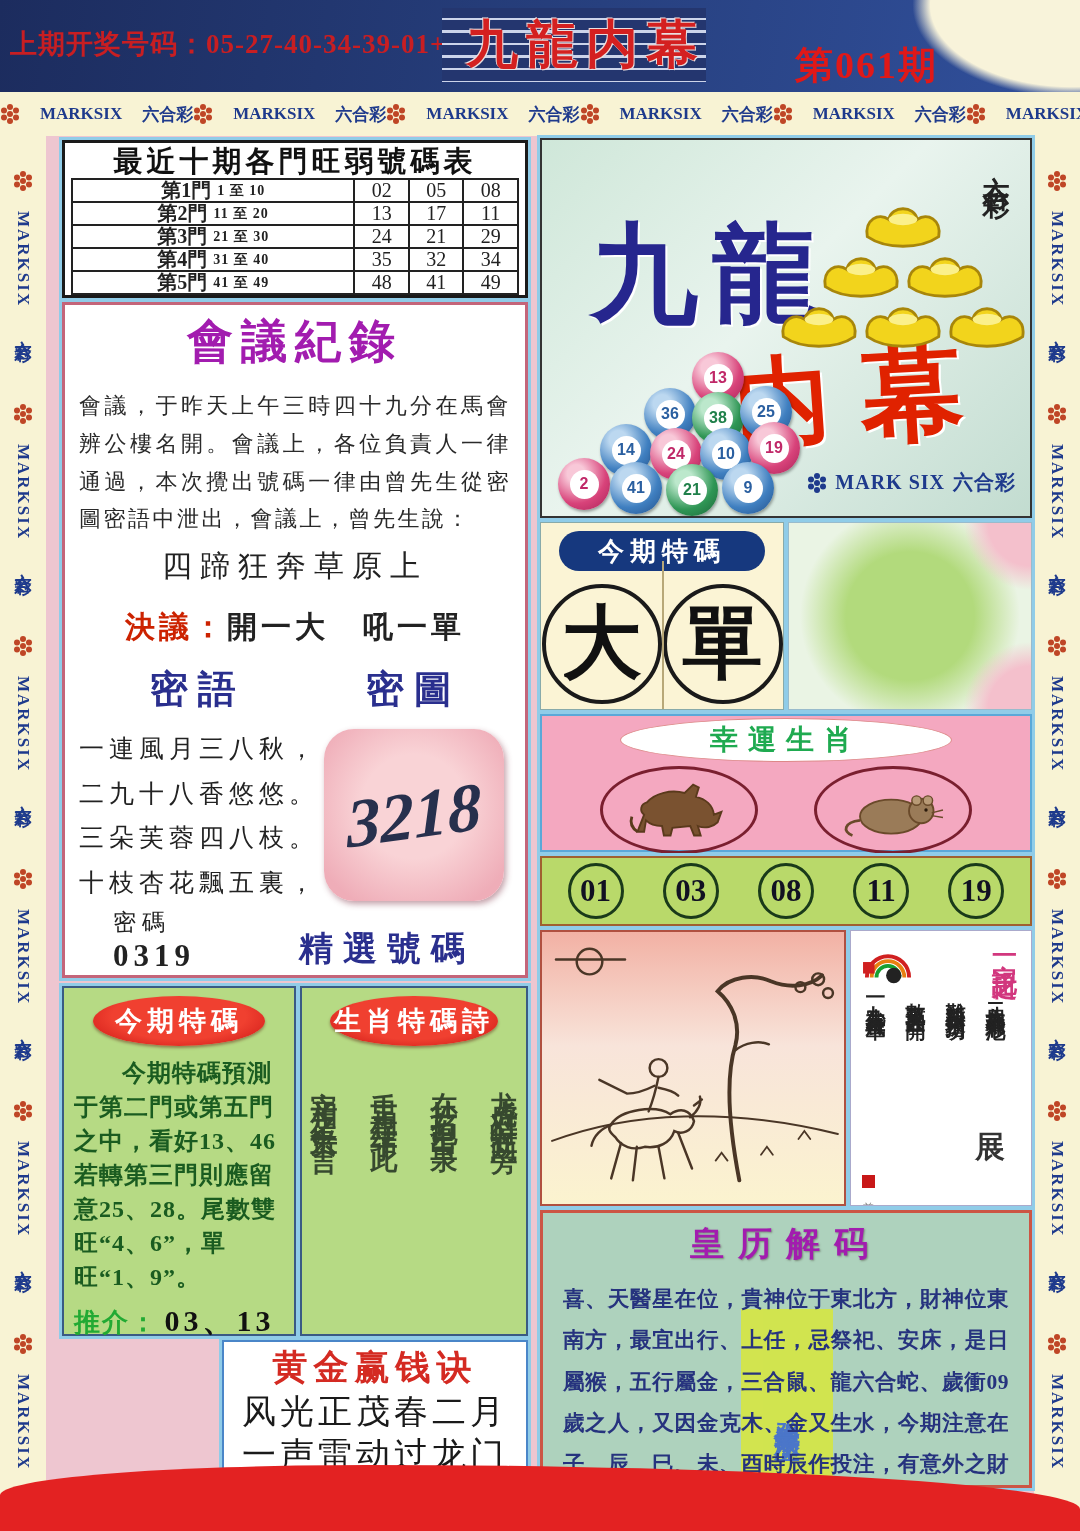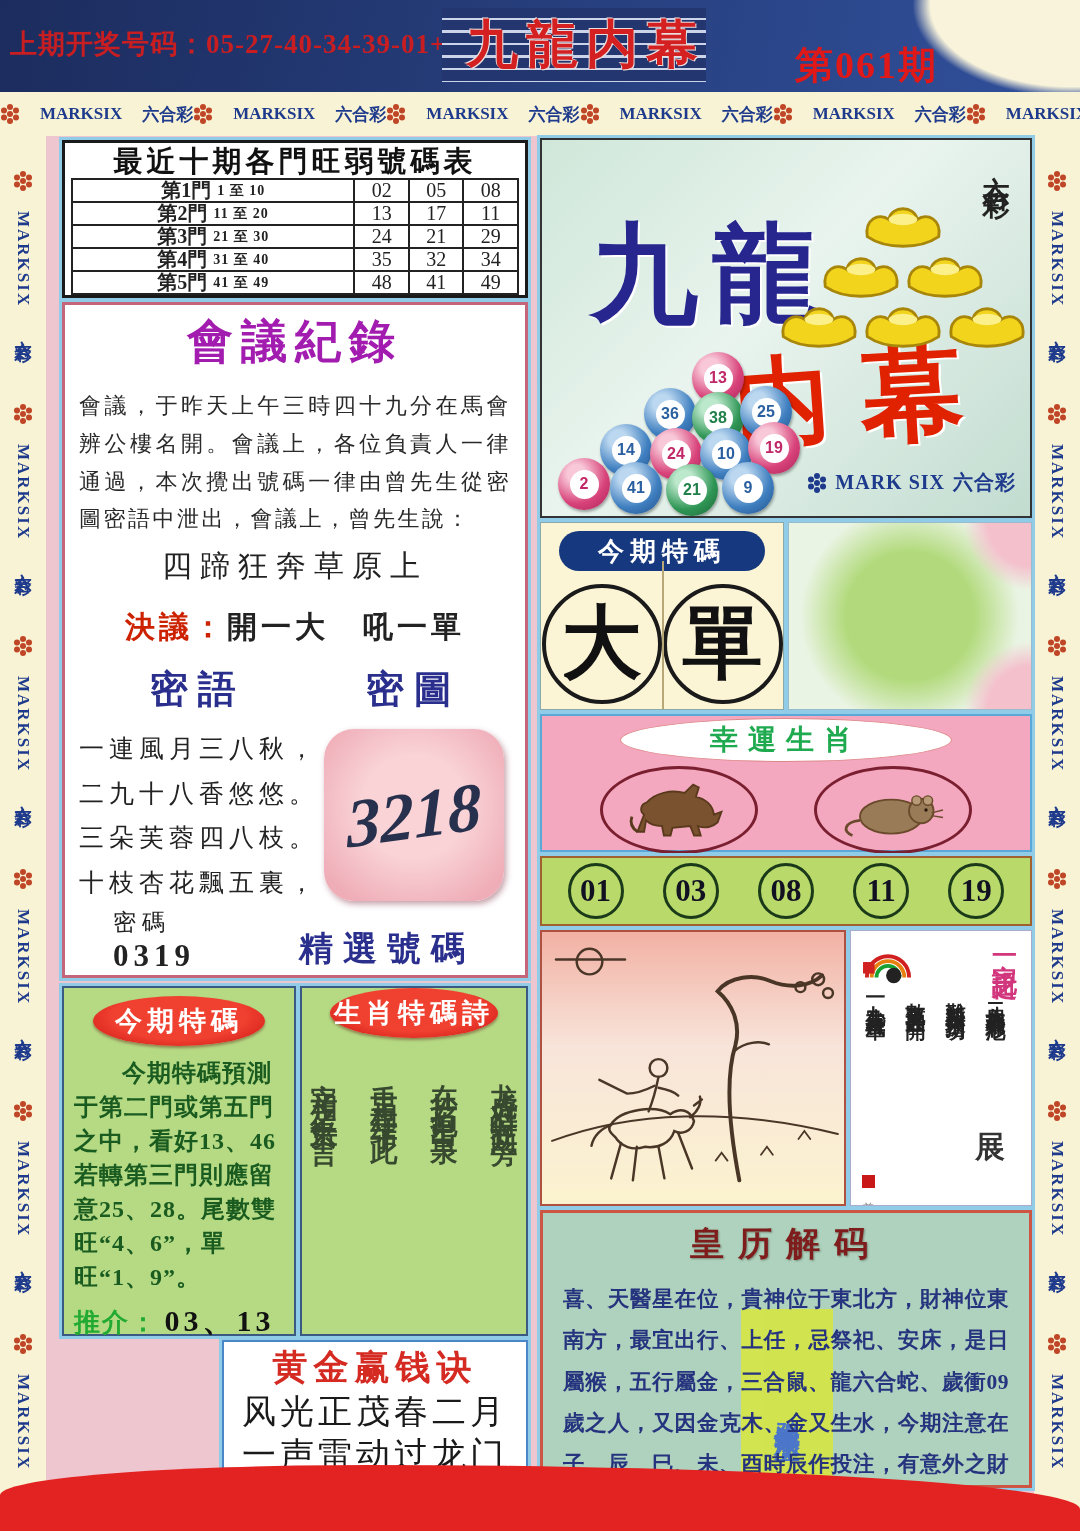--- a/index.html
+++ b/index.html
@@ -63,21 +63,21 @@
   .code-col{width:150px;padding-left:34px;}
   .code-label{font-size:23px;color:#222;letter-spacing:6px;}
   .code-value{font-size:31px;font-weight:bold;color:#222;letter-spacing:5px;}
   .selection-title{flex:1;text-align:center;font-size:34px;font-weight:bold;color:#2a2f8e;letter-spacing:10px;padding-bottom:2px;}
   .sel-row{display:flex;justify-content:space-between;margin-top:10px;padding:0 2px;}
   .cnum{display:inline-flex;align-items:center;justify-content:center;border:3px solid #222;
         border-radius:50%;font-weight:bold;color:#222;background:transparent;box-sizing:border-box;}
   .sel-row .cnum{width:48px;height:48px;font-size:29px;}
   
   .forecast-box{left:62px;top:986px;width:234px;height:350px;background:#b6da84;border:2px solid #3a5a84;padding:8px 10px;}
-  .zpoem-box{left:300px;top:986px;width:228px;height:350px;background:#b6da84;border:2px solid #3a5a84;padding:0 10px;}
+  .zpoem-box{left:300px;top:986px;width:228px;height:350px;background:#b6da84;border:2px solid #3a5a84;padding:8px 10px;}
   .red-oval{margin:0 auto;width:82%;height:50px;border-radius:50%;background:radial-gradient(ellipse at 50% 40%,#f04030 0 55%,#c81212 100%);
         display:flex;align-items:center;justify-content:center;box-shadow:0 2px 3px rgba(80,0,0,.4);}
   .red-oval span{color:#fff;font-size:27px;font-weight:bold;letter-spacing:5px;}
   .forecast-body{margin-top:10px;font-size:24px;font-weight:bold;color:#1a5c20;line-height:1.42;letter-spacing:1px;text-indent:2em;}
   .push-line{margin-top:6px;font-size:26px;font-weight:bold;}
   .push-line .plabel{color:#22aa33;letter-spacing:2px;}
   .push-line .pval{color:#111;font-size:30px;letter-spacing:4px;}
   .vpoem{display:flex;flex-direction:row-reverse;justify-content:center;gap:24px;margin-top:24px;}
   .vpoem div{writing-mode:vertical-rl;font-size:27px;color:#37492f;letter-spacing:9px;font-weight:bold;}
   
@@ -151,21 +151,21 @@
   .ow-title{position:absolute;right:10px;top:10px;writing-mode:vertical-rl;font-size:25px;font-weight:bold;color:#d2377e;letter-spacing:4px;}
   .ow-word{position:absolute;right:26px;top:196px;font-size:30px;font-weight:bold;color:#333;}
   .ow-poem{position:absolute;left:12px;top:56px;display:flex;flex-direction:row-reverse;gap:13px;}
   .ow-poem div{writing-mode:vertical-rl;font-size:20px;color:#222;letter-spacing:3px;font-weight:bold;}
   .ow-sig{position:absolute;left:8px;bottom:8px;display:flex;flex-direction:column;align-items:center;gap:3px;}
   .ow-sq{width:13px;height:13px;background:#c81818;}
   .ow-sig span{writing-mode:vertical-rl;font-size:13px;color:#8a8a8a;letter-spacing:2px;}
   .rainbow{position:absolute;left:8px;top:8px;}
   
   .almanac-box{left:540px;top:1210px;width:492px;height:278px;background:#aed2bd;border:3px solid #cc5544;overflow:hidden;}
-  .almanac-title{text-align:center;margin-top:8px;font-size:34px;font-weight:bold;color:#7f1d1d;letter-spacing:14px;
+  .almanac-title{text-align:center;margin-top:8px;font-size:34px;font-weight:bold;color:#a21caf;letter-spacing:14px;
         text-shadow:1px 1px 2px #7a8a7a;}
   .almanac-body{position:relative;z-index:2;margin:12px 20px 0;font-size:21.5px;font-weight:bold;color:#26337e;
         line-height:1.92;letter-spacing:0.5px;text-align:justify;}
   .almanac-wm{position:absolute;left:198px;top:96px;width:92px;height:200px;background:#d8e83c;opacity:.85;z-index:1;
         display:flex;align-items:center;justify-content:center;}
   .almanac-wm span{writing-mode:vertical-rl;font-size:26px;font-weight:bold;color:#3a66cc;letter-spacing:3px;}
   
   .bottom-red{position:absolute;left:0;top:1465px;width:1080px;height:66px;background:#e32222;z-index:5;
         border-radius:34% 66% 0 0 / 30px 44px 0 0;}
 </style>

